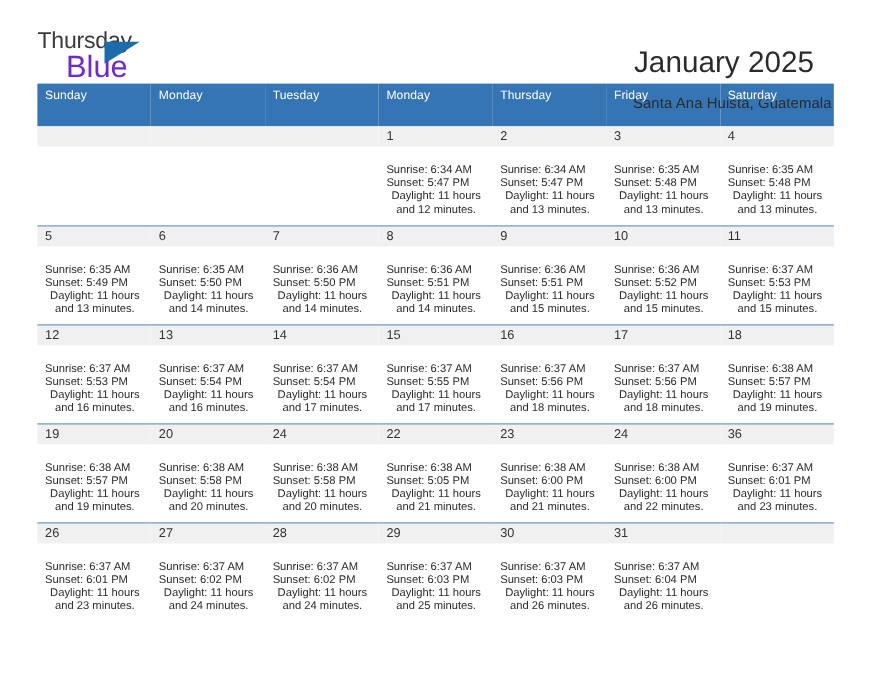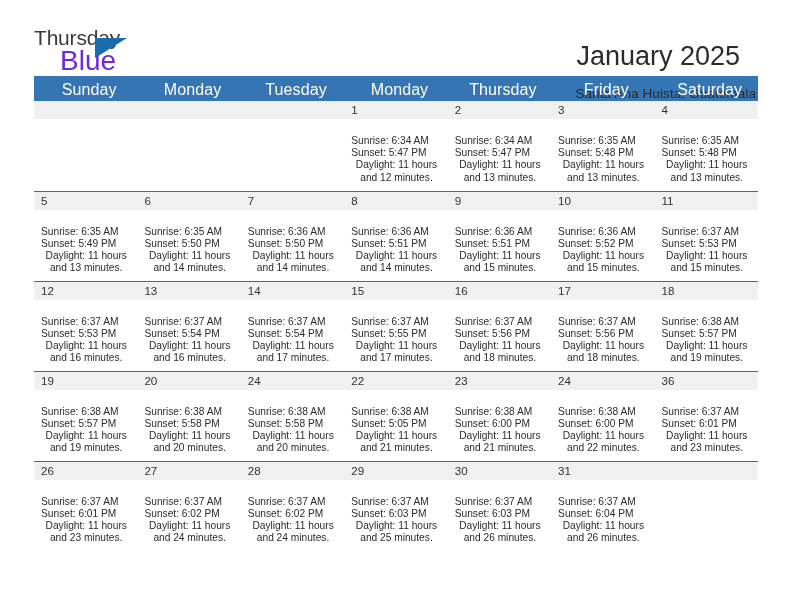--- a/index.html
+++ b/index.html
@@ -90,24 +90,24 @@
     padding: 0 34px;
   }
   table.cal {
     width: 724px;
     border-collapse: collapse;
     table-layout: fixed;
   }
   table.cal th {
     background: #3575b4;
     color: #ffffff;
-    font-size: 16px;
+    font-size: 11px;
     font-weight: normal;
-    text-align: center;
-    padding: 5px 0 2px 7px;
+    text-align: left;
+    padding: 5px 0 22px 7px;
     height: 21px;
     letter-spacing: 0.1px;
   }
   table.cal td {
     vertical-align: top;
     padding: 0;
     height: 90px;
     border-bottom: 1.6px solid #2e6fae;
     background: #ffffff;
   }

